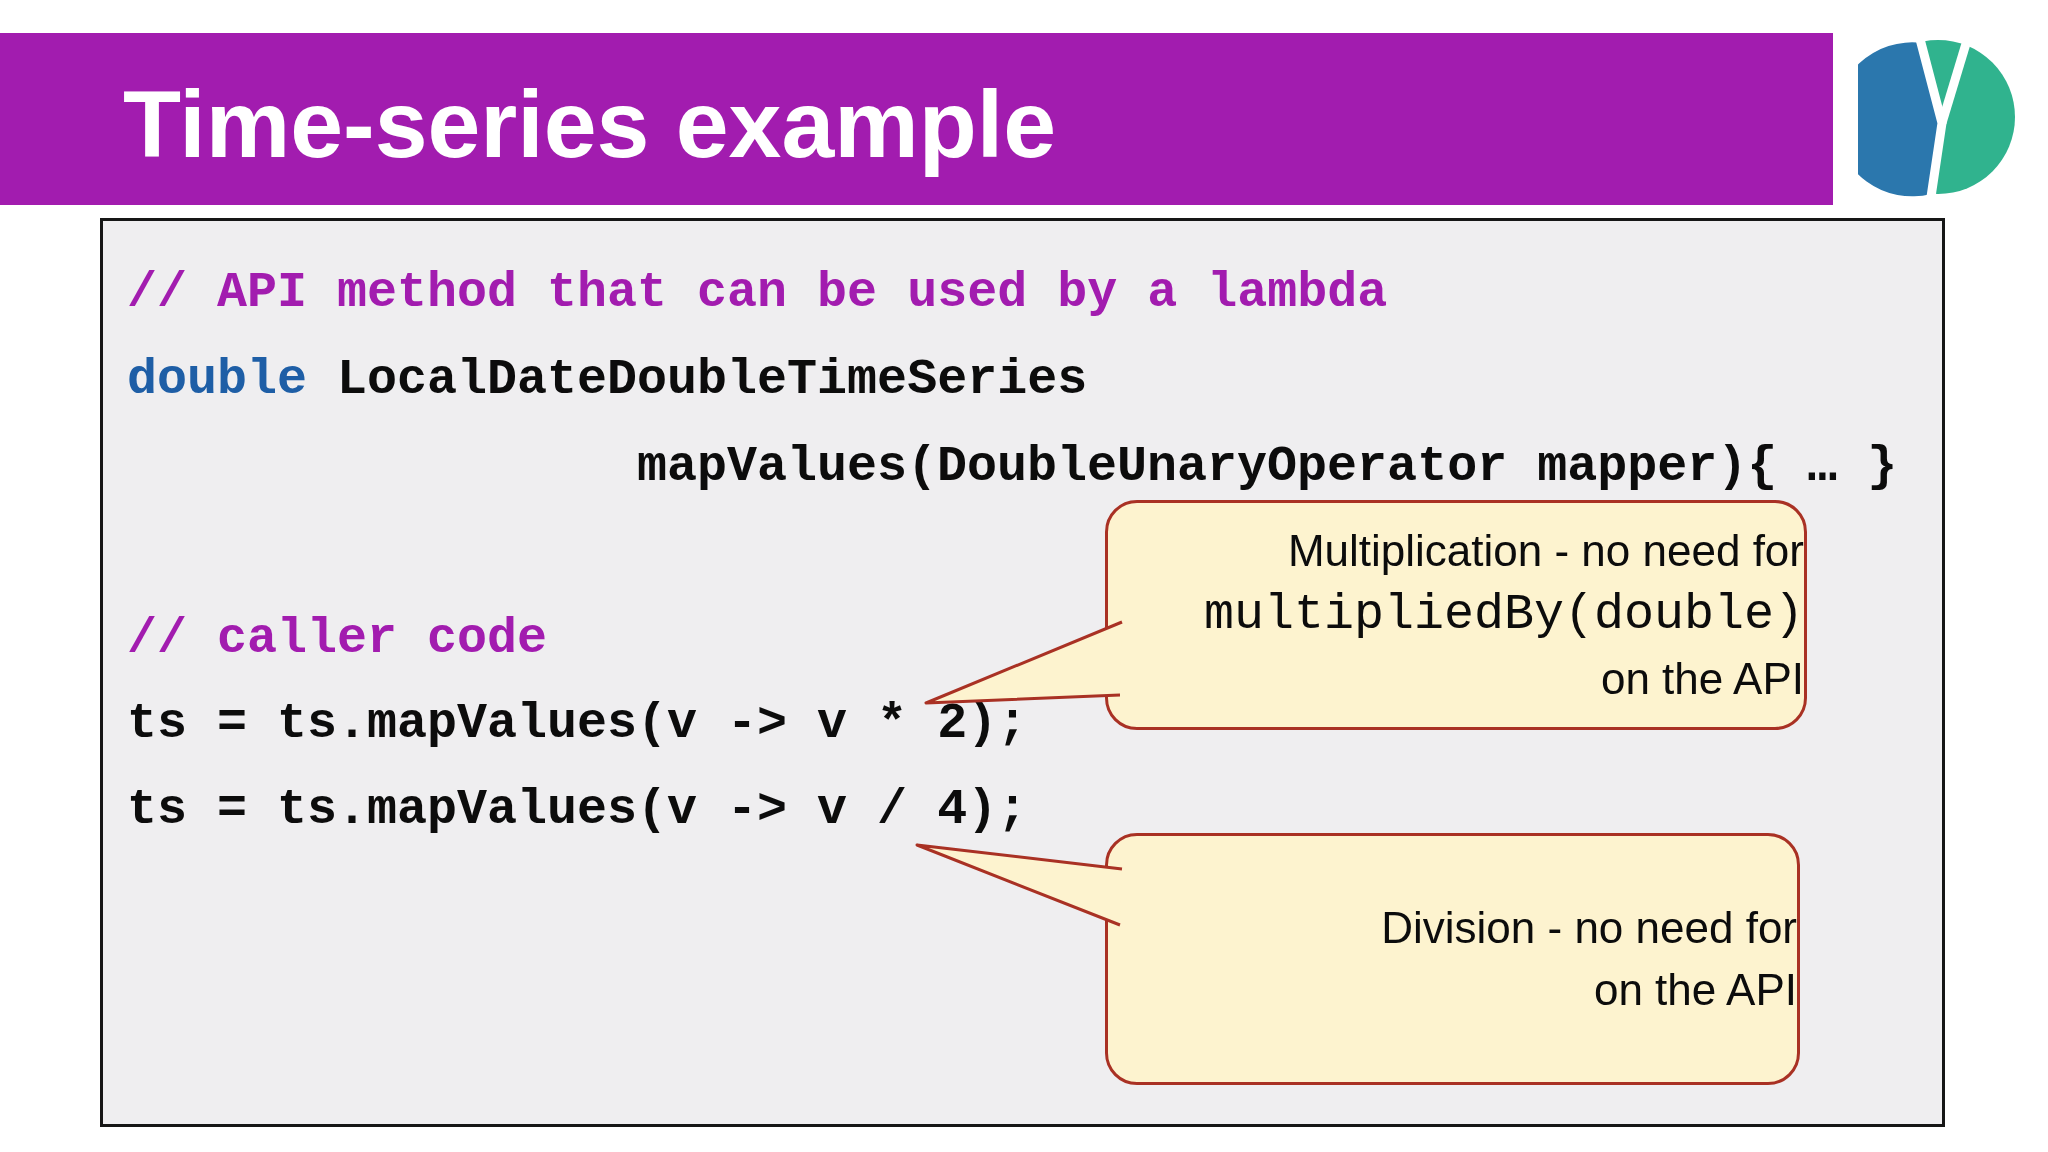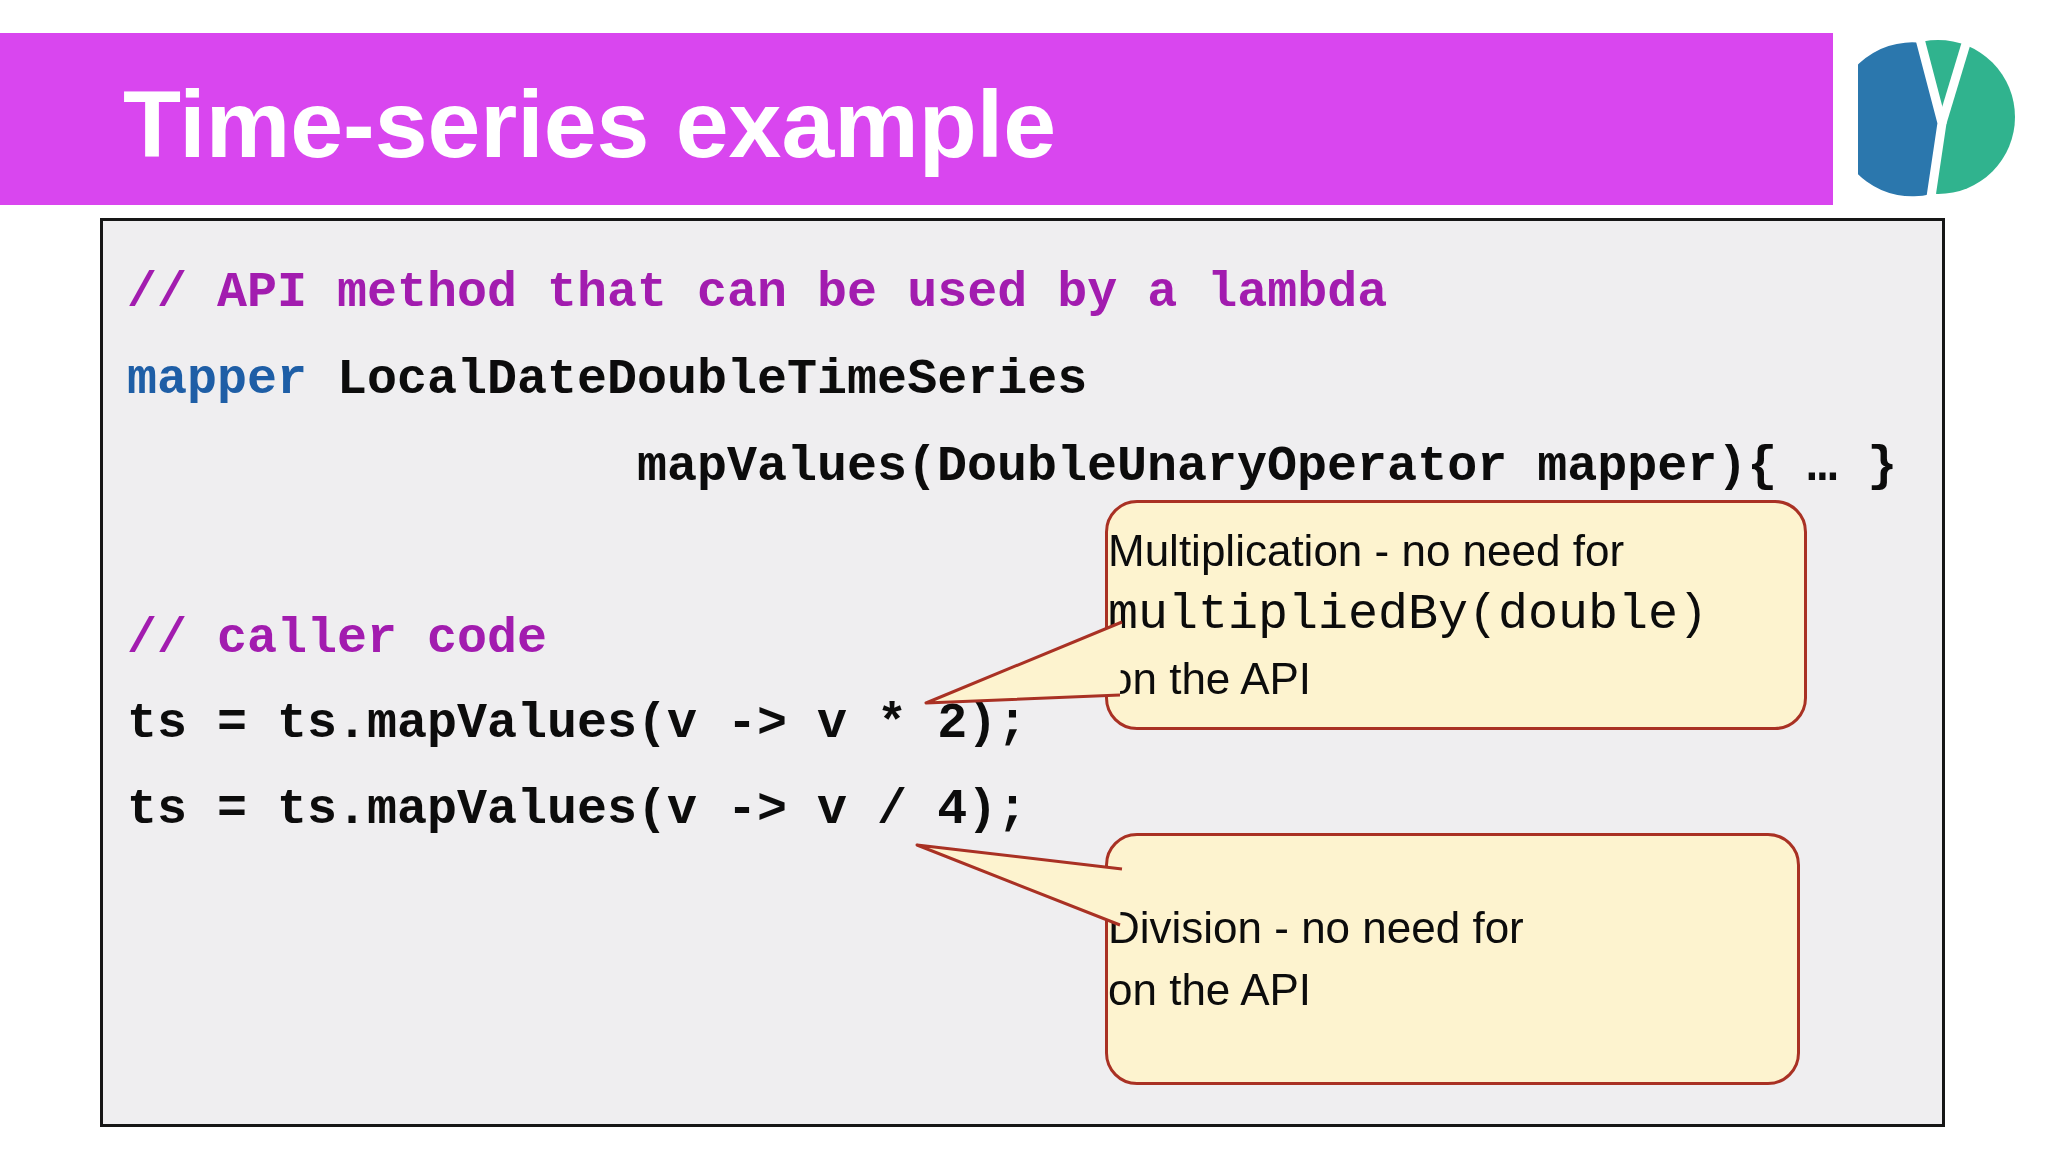--- a/index.html
+++ b/index.html
@@ -2,21 +2,21 @@
 <html><head>
 <meta charset="utf-8">
 <style>
   html,body{margin:0;padding:0;background:#ffffff;}
   .slide{
     position:relative;width:2048px;height:1152px;background:#ffffff;
     overflow:hidden;font-family:"Liberation Sans",sans-serif;
   }
   .header-bar{
     position:absolute;left:0;top:33px;width:1833px;height:172px;
-    background:#d946ef;
+    background:#a21caf;
   }
   .title{
     position:absolute;left:123px;top:0;margin:0;height:172px;line-height:182px;
     font-size:95px;font-weight:bold;color:#ffffff;letter-spacing:0;
     font-family:"Liberation Sans",sans-serif;white-space:nowrap;
   }
   .logo{position:absolute;left:1858px;top:37px;width:160px;height:160px;}
   .code-panel{
     position:absolute;left:100px;top:218px;width:1845px;height:909px;
     background:#efeef0;border:3px solid #161616;box-sizing:border-box;
@@ -24,21 +24,21 @@
   .code-line{
     position:absolute;height:70px;line-height:70px;white-space:pre;
     font-family:"Liberation Mono","DejaVu Sans Mono",monospace;
     font-weight:bold;font-size:50px;color:#0c0c0c;
   }
   .comment{color:#a21caf;}
   .keyword{color:#1e5ea6;}
   .callout{
     position:absolute;background:#fdf3cf;border:3px solid #a93124;
     border-radius:32px;box-sizing:border-box;
-    display:flex;flex-direction:column;justify-content:center;align-items:flex-start;
+    display:flex;flex-direction:column;justify-content:center;align-items:flex-end;
     gap:10px;
   }
   .callout-sans{
     font-family:"Liberation Sans",sans-serif;font-size:44px;color:#0c0c0c;
     line-height:52px;white-space:nowrap;
   }
   .callout-mono{
     font-family:"Liberation Mono","DejaVu Sans Mono",monospace;font-weight:normal;
     font-size:50px;color:#0c0c0c;line-height:56px;white-space:nowrap;
   }
@@ -56,21 +56,21 @@
   <svg class="logo" viewBox="0 0 160 160" aria-hidden="true">
     <circle cx="80" cy="80" r="77" fill="#30b38e"></circle>
     <path d="M 64,6 A 77 77 0 1 0 73,157 L 83,85 Z" fill="#2b77ad"></path>
     <path d="M 62,2 L 84,86 L 73,160" stroke="#ffffff" stroke-width="9" fill="none"></path>
     <path d="M 84,86 L 110,0" stroke="#ffffff" stroke-width="9" fill="none"></path>
   </svg>
 
   <div class="code-panel">
     <div class="code-line comment" style="left:24px;top:37px">// API method that can be used by a lambda</div>
 
-    <div class="code-line" style="left:24px;top:124px"><span class="keyword">mapper</span><span> LocalDateDoubleTimeSeries</span></div>
+    <div class="code-line" style="left:24px;top:124px"><span class="keyword">double</span><span> LocalDateDoubleTimeSeries</span></div>
 
     <div class="code-line comment" style="left:24px;top:383px">// caller code</div>
 
     <div class="code-line" style="left:534px;top:211px">mapValues(DoubleUnaryOperator mapper){ … }</div>
 
     <div class="code-line" style="left:24px;top:468px">ts = ts.mapValues(v -&gt; v * 2);</div>
 
     <div class="code-line" style="left:24px;top:554px">ts = ts.mapValues(v -&gt; v / 4);</div>
   </div>
 

